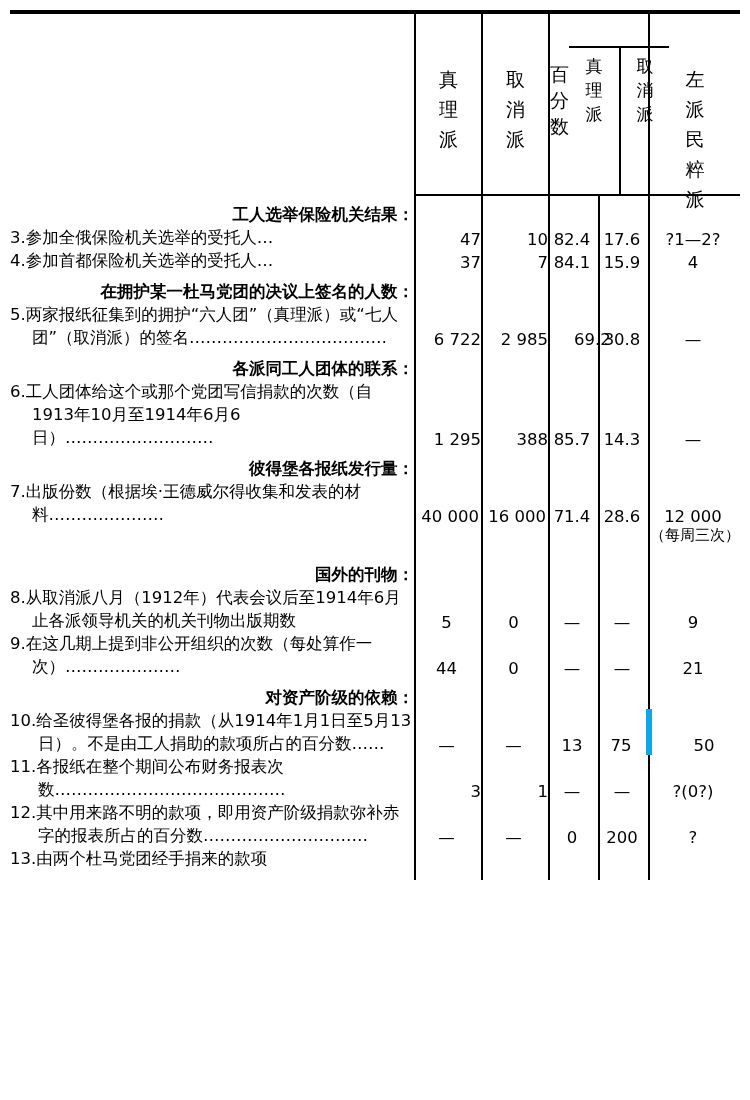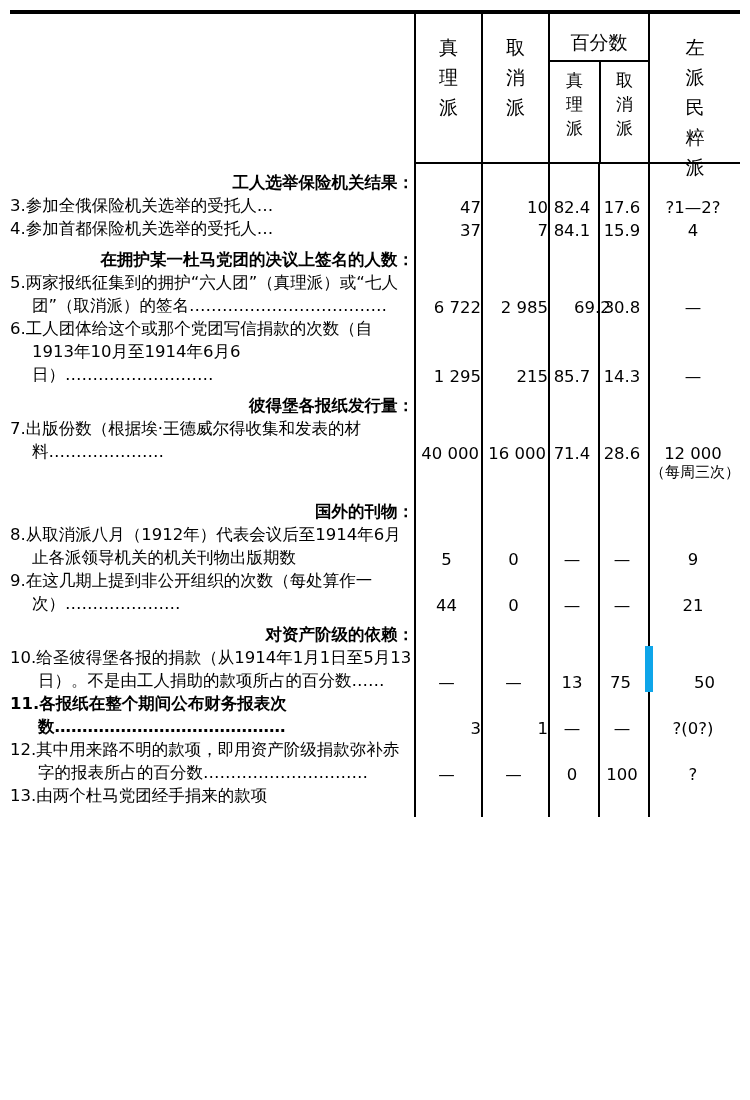--- a/index.html
+++ b/index.html
@@ -148,21 +148,21 @@
           </div>
         </td>
         <td class="hdr-rule-h" style="border-left:2px solid #000;">
           <div class="vtext" style="height:148px;padding-top:18px;box-sizing:border-box;">
             <div>取</div>
             <div>消</div>
             <div>派</div>
           </div>
         </td>
         <td class="hdr-rule-h" colspan="2" style="border-left:2px solid #000;padding:0;">
-          <div style="height:148px;box-sizing:border-box;display:flex;flex-direction:column;">
+          <div style="height:148px;box-sizing:border-box;display:flex;margin-top:32px;">
             <div class="hdr-pct-title">百分数</div>
             <div style="border-top:2px solid #000;flex:1;display:flex;">
               <div style="width:50px;box-sizing:border-box;">
                 <div class="hdr-pct-sub" style="padding-top:6px;">
                   <div>真</div>
                   <div>理</div>
                   <div>派</div>
                 </div>
               </div>
               <div style="width:50px;box-sizing:border-box;border-left:2px solid #000;">
@@ -230,27 +230,35 @@
         <td class="lbl">
           <span class="hang"><span class="num">5.</span><span>两家报纸征集到的拥护“六人团”（真理派）或“七人团”（取消派）的签名………………………………</span></span>
         </td>
         <td class="num-cell" style="border-left:2px solid #000;margin-left:25px;">6 722</td>
         <td class="num-cell" style="border-left:2px solid #000;">2 985</td>
         <td class="num-cell center" style="border-left:2px solid #000;padding-left:24px;">69.2</td>
         <td class="num-cell center" style="border-left:2px solid #000;">30.8</td>
         <td class="num-cell center" style="border-left:2px solid #000;">—</td>
       </tr>
 
+      <tr>
+        <td class="lbl section">各派同工人团体的联系：</td>
+        <td class="num-cell" style="border-left:2px solid #000;"></td>
+        <td class="num-cell" style="border-left:2px solid #000;"></td>
+        <td class="num-cell" style="border-left:2px solid #000;"></td>
+        <td class="num-cell" style="border-left:2px solid #000;"></td>
+        <td class="num-cell" style="border-left:2px solid #000;"></td>
+      </tr>
 
       <tr>
         <td class="lbl">
           <span class="hang"><span class="num">6.</span><span>工人团体给这个或那个党团写信捐款的次数（自1913年10月至1914年6月6日）………………………</span></span>
         </td>
         <td class="num-cell" style="border-left:2px solid #000;">1 295</td>
-        <td class="num-cell" style="border-left:2px solid #000;">215</td>
+        <td class="num-cell" style="border-left:2px solid #000;">388</td>
         <td class="num-cell center" style="border-left:2px solid #000;">85.7</td>
         <td class="num-cell center" style="border-left:2px solid #000;">14.3</td>
         <td class="num-cell center" style="border-left:2px solid #000;">—</td>
       </tr>
 
       <tr>
         <td class="lbl section">彼得堡各报纸发行量：</td>
         <td class="num-cell" style="border-left:2px solid #000;"></td>
         <td class="num-cell" style="border-left:2px solid #000;"></td>
         <td class="num-cell" style="border-left:2px solid #000;"></td>
@@ -328,42 +336,42 @@
       </tr>
 
       <tr>
         <td class="lbl">
           <span class="hang" style="padding-left:28px;text-indent:-28px;"><span class="num">10.</span><span>给圣彼得堡各报的捐款（从1914年1月1日至5月13日）。不是由工人捐助的款项所占的百分数……</span></span>
         </td>
         <td class="num-cell center" style="border-left:2px solid #000;">—</td>
         <td class="num-cell center" style="border-left:2px solid #000;">—</td>
         <td class="num-cell center" style="border-left:2px solid #000;">13</td>
         <td class="num-cell center" style="border-left:2px solid #000;">75</td>
-        <td class="num-cell center" style="border-left:8px solid #0ea5e9;padding-left:20px;">50</td>
-      </tr>
-
-      <tr>
-        <td class="lbl">
-          <span class="hang" style="padding-left:28px;text-indent:-28px;font-weight:bold;"><span class="num">11.</span><span>各报纸在整个期间公布财务报表次数……………………………………</span></span>
+        <td class="num-cell center" style="border-left:6px solid #0ea5e9;padding-left:20px;">50</td>
+      </tr>
+
+      <tr>
+        <td class="lbl">
+          <span class="hang" style="padding-left:28px;text-indent:-28px;"><span class="num">11.</span><span>各报纸在整个期间公布财务报表次数……………………………………</span></span>
         </td>
         <td class="num-cell" style="border-left:2px solid #000;">3</td>
         <td class="num-cell" style="border-left:2px solid #000;">1</td>
         <td class="num-cell center" style="border-left:2px solid #000;">—</td>
         <td class="num-cell center" style="border-left:2px solid #000;">—</td>
         <td class="num-cell center" style="border-left:2px solid #000;">?(0?)</td>
       </tr>
 
       <tr>
         <td class="lbl">
           <span class="hang" style="padding-left:28px;text-indent:-28px;"><span class="num">12.</span><span>其中用来路不明的款项，即用资产阶级捐款弥补赤字的报表所占的百分数…………………………</span></span>
         </td>
         <td class="num-cell center" style="border-left:2px solid #000;">—</td>
         <td class="num-cell center" style="border-left:2px solid #000;">—</td>
         <td class="num-cell center" style="border-left:2px solid #000;">0</td>
-        <td class="num-cell center" style="border-left:2px solid #000;">100</td>
+        <td class="num-cell center" style="border-left:2px solid #000;">200</td>
         <td class="num-cell center" style="border-left:2px solid #000;">?</td>
       </tr>
 
       <tr>
         <td class="lbl" style="padding-bottom:10px;">
           <span class="hang" style="padding-left:28px;text-indent:-28px;"><span class="num">13.</span><span>由两个杜马党团经手捐来的款项</span></span>
         </td>
         <td class="num-cell" style="border-left:2px solid #000;"></td>
         <td class="num-cell" style="border-left:2px solid #000;"></td>
         <td class="num-cell" style="border-left:2px solid #000;"></td>

